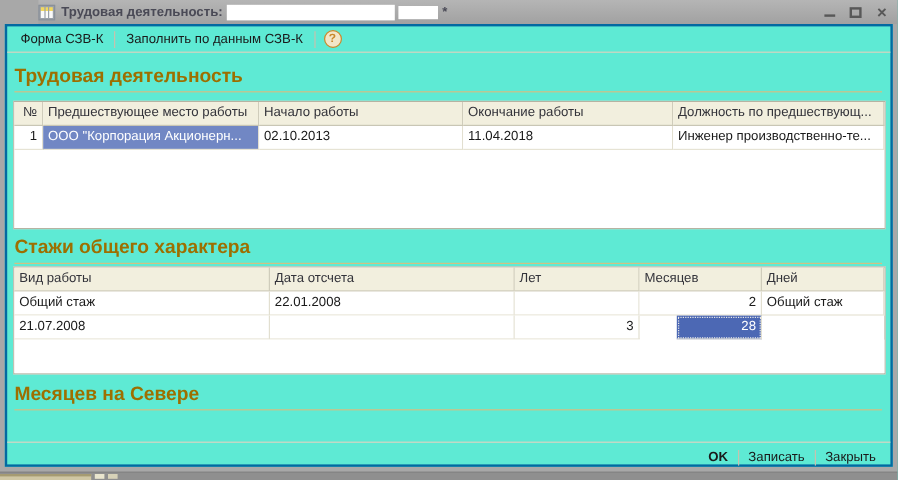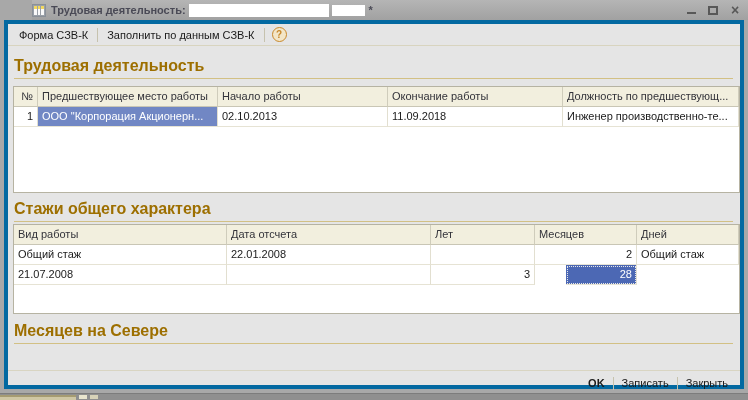--- a/index.html
+++ b/index.html
@@ -16,21 +16,21 @@
   .redact1 { width:140px; height:13px; background:#ffffff; margin-left:3px; }
   .redact2 { width:33px; height:11px; background:#ffffff; margin-left:3px; }
   .modified { font-weight:bold; color:#4a4a56; margin-left:4px; }
   .win-controls { margin-left:auto; display:flex; align-items:center; gap:8px; padding-right:6px; }
   .wc { width:14px; height:12px; display:flex; align-items:center; justify-content:center; color:#585858; cursor:default; }
   .ic-min { width:9px; height:0; border-bottom:2px solid #585858; margin-top:6px; }
   .ic-max { width:10px; height:9px; border:2px solid #585858; }
   .ic-close { font-size:14px; font-weight:bold; line-height:10px; }
 
   
-  .frame { position:absolute; left:4px; right:4px; top:20px; bottom:4px; background:#e5e5e5; border:4px solid #0369a1;padding-left:36px; }
+  .frame { position:absolute; left:4px; right:4px; top:20px; bottom:4px; background:#5eead4; border:2px solid #0369a1;padding-left:36px; }
 
   .toolbar { position:absolute; left:0; right:0; top:0; height:22px; display:flex; align-items:center; padding-left:5px; border-bottom:1px solid #d8d4bf; }
   .tb-btn { padding:2px 6px; color:#1a1a1a; cursor:default; }
   .tb-sep { width:1px; height:14px; background:#c6c2ae; margin:0 3px; }
   .help-icon { width:15px; height:15px; border-radius:50%; border:1px solid #c8882a; background:#f3e6c8; color:#c8882a; font-weight:bold; font-size:10px; display:flex; align-items:center; justify-content:center; margin-left:4px; cursor:default; }
 
   .caption { position:absolute; left:6px; right:7px; font-size:16px; font-weight:bold; color:#9d6f00; border-bottom:1px solid #d2c084; padding-bottom:3px; }
   .cap1 { top:33px; }
   .cap2 { top:176px; }
   .cap3 { top:298px; }
@@ -106,21 +106,21 @@
     <div class="tbl tbl1">
       <div class="th num">№</div>
       <div class="th">Предшествующее место работы</div>
       <div class="th">Начало работы</div>
       <div class="th">Окончание работы</div>
       <div class="th">Должность по предшествующ...</div>
 
       <div class="td num">1</div>
       <div class="td sel-inactive">ООО "Корпорация Акционерн...</div>
       <div class="td">02.10.2013</div>
-      <div class="td">11.09.2018</div>
+      <div class="td">11.04.2018</div>
       <div class="td">Инженер производственно-те...</div>
       <div class="filler"></div>
     </div>
 
     <div class="caption cap2">Стажи общего характера</div>
 
     <div class="tbl tbl2">
       <div class="th">Вид работы</div>
       <div class="th">Дата отсчета</div>
       <div class="th">Лет</div>

